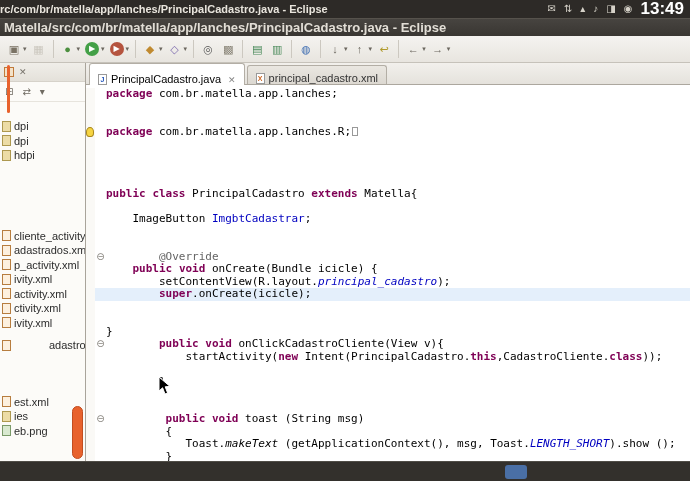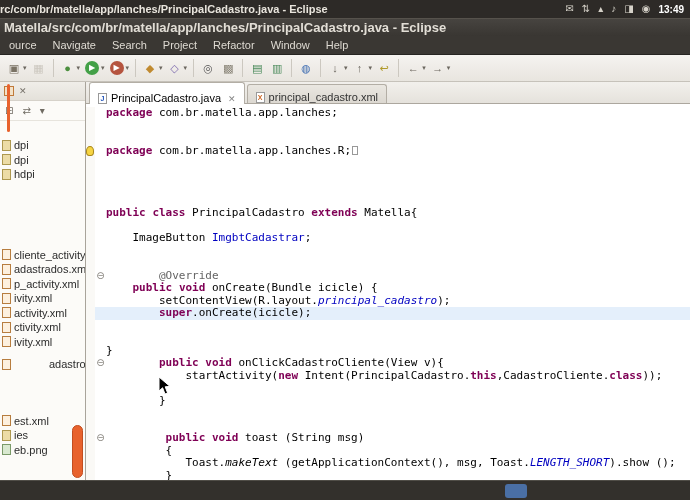--- a/index.html
+++ b/index.html
@@ -6,21 +6,21 @@
   html,body{width:690px;height:500px;overflow:hidden;background:#fff;
     font-family:"Liberation Sans","DejaVu Sans",sans-serif;}
   .screen{position:relative;width:690px;height:500px;overflow:hidden;background:#fff}
 
   
   .ubuntu-panel{height:18px;background:#2d2a27;color:#e9e5dd;display:flex;align-items:center;
     font-size:11px;font-weight:bold;padding:0 6px 0 0;}
   .panel-title{white-space:nowrap;overflow:hidden}
   .tray{margin-left:auto;display:flex;align-items:center;gap:8px;font-weight:normal}
   .tray-icon{font-size:10px;color:#d6d2c9;line-height:18px}
-  .clock{font-size:10px;font-weight:bold;color:#fff}
+  .clock{font-size:17px;font-weight:bold;color:#fff}
 
   
   .titlebar{height:18px;background:linear-gradient(#474440,#393632);color:#e2ded6;
     font-size:13px;font-weight:bold;display:flex;align-items:center;padding:0 4px;
     border-top:1px solid #56524c;white-space:nowrap;overflow:hidden}
 
   
   .menubar{height:19px;background:#3a3733;display:flex;align-items:center;padding:0 1px;
     border-bottom:1px solid #262421}
   .menu-item{color:#dfdbd3;font-size:11px;padding:2px 8px;white-space:nowrap}
@@ -113,29 +113,20 @@
           <span class="tray-icon">◉</span>
         </span>
       <span class="clock">13:49</span>
     </div>
   </div>
 
   <div class="titlebar">
     <span>Matella/src/com/br/matella/app/lanches/PrincipalCadastro.java - Eclipse</span>
   </div>
 
-  <div class="menubar" id="menubar">
-      <span class="menu-item">ource</span>
-      <span class="menu-item">Navigate</span>
-      <span class="menu-item">Search</span>
-      <span class="menu-item">Project</span>
-      <span class="menu-item">Refactor</span>
-      <span class="menu-item">Window</span>
-      <span class="menu-item">Help</span>
-    </div>
 
   <div class="toolbar" id="toolbar">
       <span class="tb-btn">
         <span class="tb-glyph" style="color: rgb(122, 114, 100);">▣</span>
         <span class="tb-dd">▾</span>
       </span>
       <span class="tb-btn disabled">
         <span class="tb-glyph" style="color: rgb(168, 162, 150);">▦</span>
       </span>
       <span class="tb-sep"></span>

